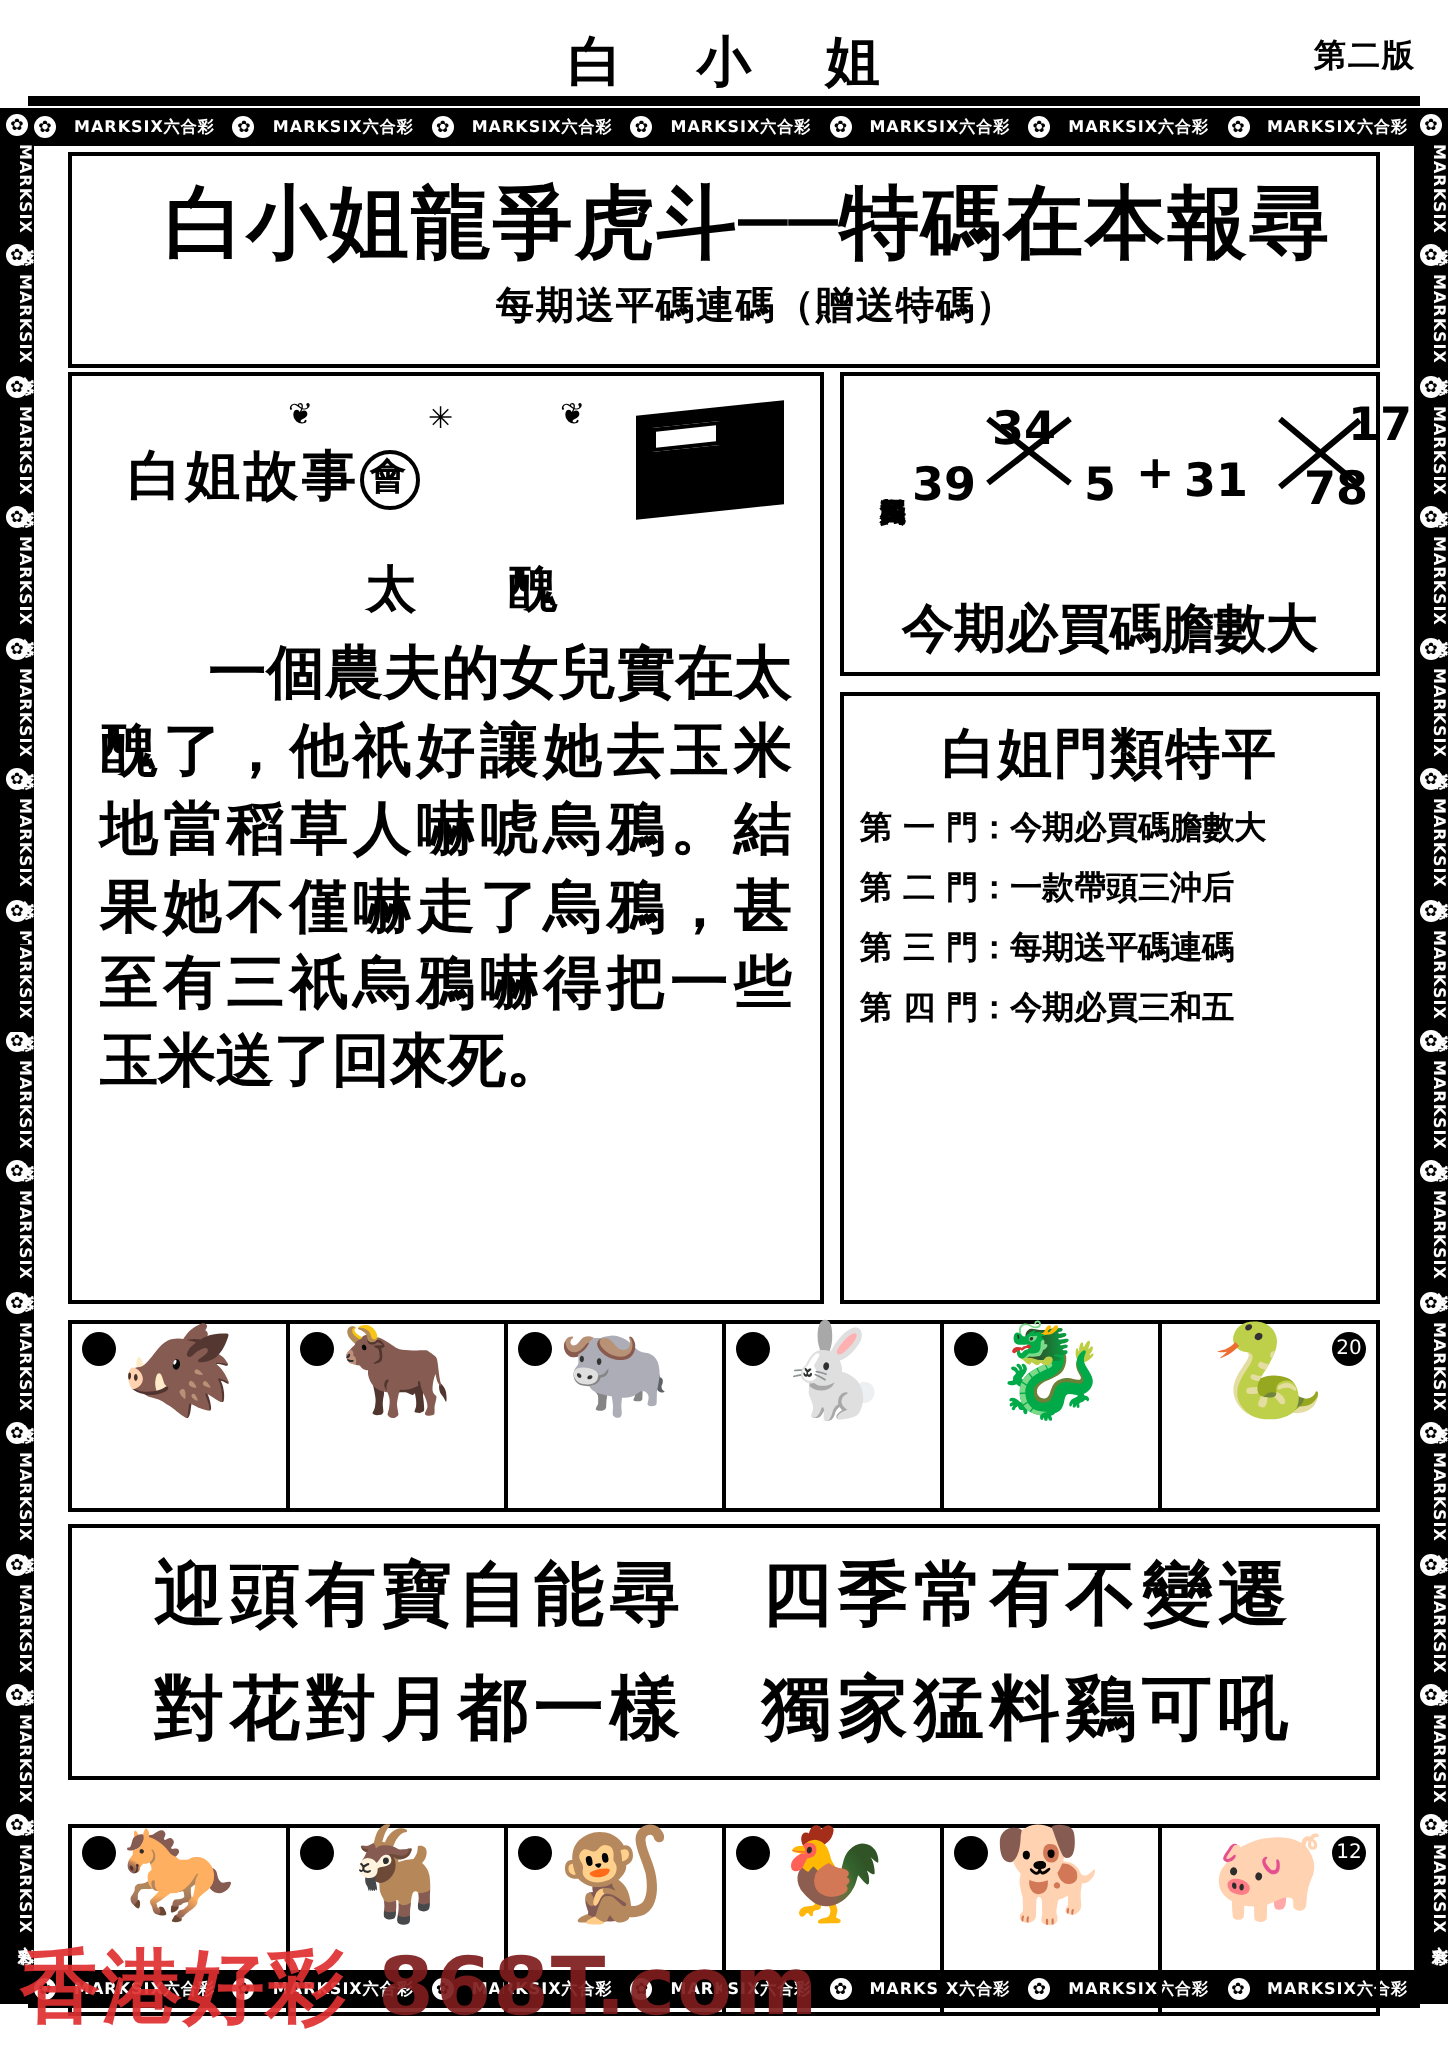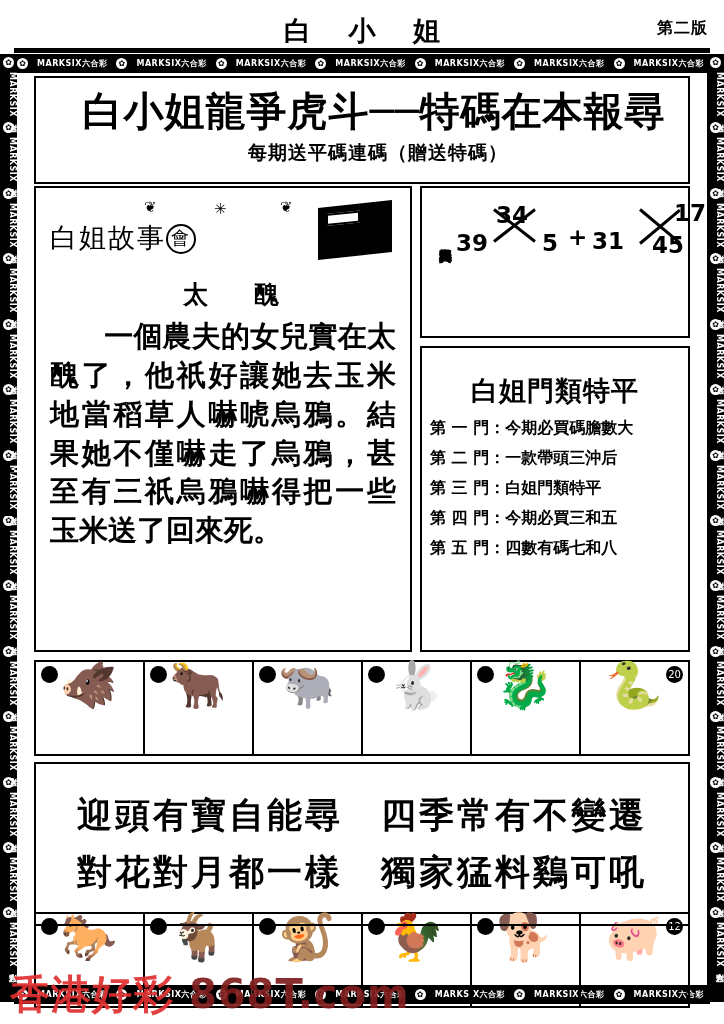--- a/index.html
+++ b/index.html
@@ -91,22 +91,22 @@
 
   
   .story-box{
     position:absolute;left:34px;top:186px;width:378px;height:466px;
     border:2px solid #000;box-sizing:border-box;
   }
   .story-header{
     position:relative;height:86px;border-bottom:0;
   }
   .story-logo{
-    position:absolute;left:14px;top:32px;
-    font-size:27px;font-weight:normal;letter-spacing:2px;
+    position:absolute;left:28px;top:32px;
+    font-size:27px;font-weight:bold;letter-spacing:2px;
   }
   .story-logo .circled{
     display:inline-block;border:2px solid #000;border-radius:50%;
     width:26px;height:26px;line-height:24px;text-align:center;font-size:18px;
     vertical-align:3px;
   }
   .flower{
     position:absolute;font-size:15px;
   }
   .book{
@@ -152,21 +152,21 @@
   .calc-tag{
     position:absolute;left:4px;right:4px;bottom:4px;text-align:center;
     font-size:26px;font-weight:bold;letter-spacing:0px;white-space:nowrap;
   }
 
   .door-box{
     position:absolute;left:420px;top:346px;width:270px;height:306px;
     border:2px solid #000;box-sizing:border-box;
   }
   .door-title{
-    text-align:center;font-size:27px;font-weight:bold;margin-top:25px;
+    text-align:center;font-size:27px;font-weight:bold;margin-top:11px;
     letter-spacing:1px;
   }
   .door-row{
     font-size:16px;font-weight:bold;margin:9px 0 0 8px;letter-spacing:0px;
     white-space:nowrap;
   }
 
   
   .zodiac{
     position:absolute;left:34px;width:656px;height:96px;
@@ -182,21 +182,21 @@
   .zdot{
     position:absolute;left:5px;top:4px;width:17px;height:17px;border-radius:50%;
     background:#000;color:#fff;font-size:10px;line-height:17px;text-align:center;
     font-family:"DejaVu Sans","Liberation Sans",sans-serif;
   }
   .zdot.right{left:auto;right:5px;}
   .zglyph{font-size:46px;line-height:1;}
 
   
   .couplet{
-    position:absolute;left:34px;top:762px;width:656px;height:164px;
+    position:absolute;left:34px;top:762px;width:656px;height:128px;
     border:2px solid #000;box-sizing:border-box;
     display:flex;flex-direction:column;justify-content:center;
   }
   .cline{
     text-align:center;font-size:35px;font-weight:bold;letter-spacing:3px;
     margin:5px 0;white-space:nowrap;
   }
 
   
   .watermark{
@@ -335,35 +335,35 @@
 
   <div class="calc-box">
     <div class="calc-label">白姐獨鳳資料</div>
     <div class="calc-row">
       <span class="num" style="left:0px;top:36px;">39</span>
       <span class="num" style="left:40px;top:8px;">34</span>
       <span class="num" style="left:86px;top:36px;">5</span>
       <span class="num" style="left:112px;top:30px;">+</span>
       <span class="num" style="left:136px;top:34px;">31</span>
       <span class="num" style="left:190px;top:6px;margin-left:28px;">17</span>
-      <span class="num" style="left:196px;top:38px;">45</span>
+      <span class="num" style="left:196px;top:38px;">78</span>
       <span class="strike" style="left:38px;top:46px;width:52px;transform:rotate(-38deg);"></span>
       <span class="strike" style="left:38px;top:14px;width:52px;transform:rotate(38deg);"></span>
       <span class="strike" style="left:184px;top:48px;width:52px;transform:rotate(-40deg);"></span>
       <span class="strike" style="left:184px;top:14px;width:52px;transform:rotate(40deg);"></span>
     </div>
+    <div class="calc-tag">今期必買碼膽數大</div>
   </div>
 
   <div class="door-box">
     <div class="door-title">白姐門類特平</div>
     <div class="door-row">第 一 門：今期必買碼膽數大</div>
     <div class="door-row">第 二 門：一款帶頭三沖后</div>
-    <div class="door-row">第 三 門：白姐門類特平</div>
+    <div class="door-row">第 三 門：每期送平碼連碼</div>
     <div class="door-row">第 四 門：今期必買三和五</div>
-    <div class="door-row">第 五 門：四數有碼七和八</div>
   </div>
 
   <div class="zodiac top" id="zodiac-top">
       <div class="zcell">
         <span class="zdot"></span>
         <span class="zglyph">🐗</span>
       </div>
       <div class="zcell">
         <span class="zdot"></span>
         <span class="zglyph">🐂</span>

